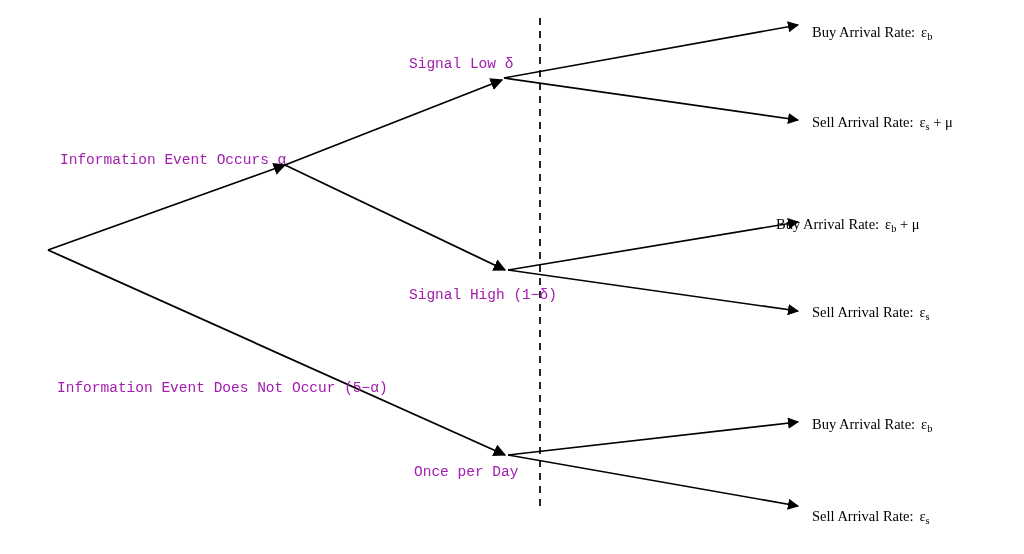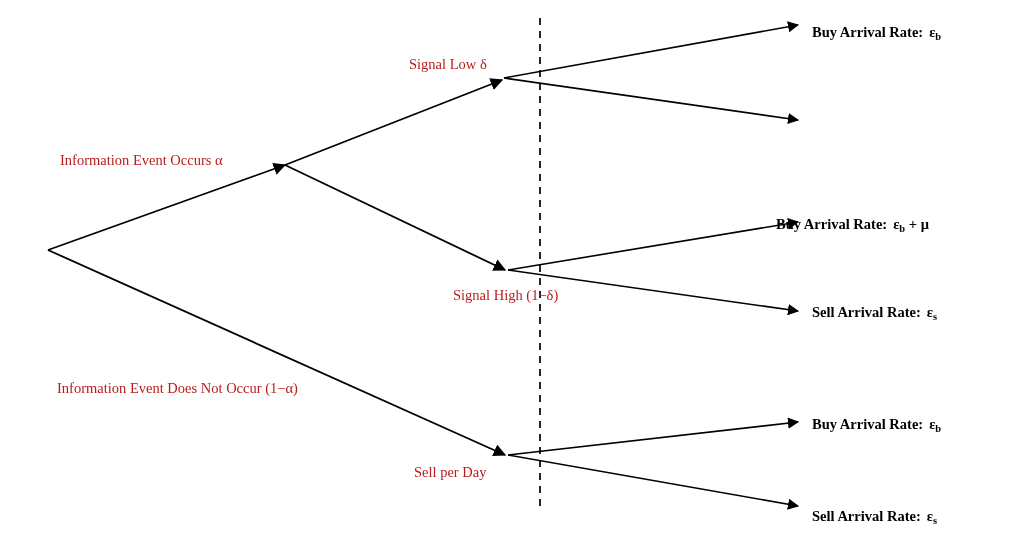--- a/index.html
+++ b/index.html
@@ -18,34 +18,33 @@
   }
   #tree-svg {
     position: absolute;
     left: 0;
     top: 0;
     width: 1024px;
     height: 554px;
   }
   .node-label {
     position: absolute;
-    font-family: Liberation Serif, serif;
+    font-family: Liberation Mono, monospace;
     font-size: 14.5px;
-    color: #b91c1c;
+    color: #a21caf;
     white-space: nowrap;
     line-height: 1.15;
   }
   .outcome-label {
     position: absolute;
     font-family: "Liberation Serif", "DejaVu Serif", serif;
     font-size: 14.5px;
     color: #000000;
     white-space: nowrap;
     line-height: 1.15;
-    font-weight: bold;
   }
   .outcome-label .rate-expr {
     font-family: "Liberation Serif", "DejaVu Serif", serif;
     padding-left: 6px;
   }
   sub {
     font-size: 0.72em;
     vertical-align: baseline;
     position: relative;
     bottom: -0.28em;
@@ -79,32 +78,35 @@
     <line x1="508" y1="270" x2="798" y2="311" stroke="#000000" stroke-width="1.6" marker-end="url(#arrow)"></line>
 
     <line x1="508" y1="455" x2="798" y2="422" stroke="#000000" stroke-width="1.6" marker-end="url(#arrow)"></line>
     <line x1="508" y1="455" x2="798" y2="506" stroke="#000000" stroke-width="1.6" marker-end="url(#arrow)"></line>
 
     <line x1="540" y1="18" x2="540" y2="512" stroke="#000000" stroke-width="1.7" stroke-dasharray="7 6"></line>
   </svg>
 
   <div class="node-label" style="left:60px; top:152px;">Information Event Occurs α</div>
 
-  <div class="node-label" style="left:57px; top:380px;">Information Event Does Not Occur (1−α)</div>
+  <div class="node-label" style="left:57px; top:380px;">Information Event Does Not Occur (5−α)</div>
 
   <div class="node-label" style="left:409px; top:56px;">Signal Low δ</div>
 
-  <div class="node-label" style="left:409px; top:287px;margin-left:44px;">Signal High (1−δ)</div>
+  <div class="node-label" style="left:409px; top:287px;">Signal High (1−δ)</div>
 
-  <div class="node-label" style="left:414px; top:464px;">Sell per Day</div>
+  <div class="node-label" style="left:414px; top:464px;">Once per Day</div>
 
   <div class="outcome-label" style="left:812px; top:24px;">
     <span>Buy Arrival Rate:</span><span class="rate-expr"><span class="gk">ε</span><sub>b</sub> <span></span></span>
   </div>
 
+  <div class="outcome-label" style="left:812px; top:114px;">
+    <span>Sell Arrival Rate:</span><span class="rate-expr"><span class="gk">ε</span><sub>s</sub> <span>+ μ</span></span>
+  </div>
 
   <div class="outcome-label" style="left:776px; top:216px;">
     <span>Buy Arrival Rate:</span><span class="rate-expr"><span class="gk">ε</span><sub>b</sub> <span>+ μ</span></span>
   </div>
 
   <div class="outcome-label" style="left:812px; top:304px;">
     <span>Sell Arrival Rate:</span><span class="rate-expr"><span class="gk">ε</span><sub>s</sub> <span></span></span>
   </div>
 
   <div class="outcome-label" style="left:812px; top:416px;">

